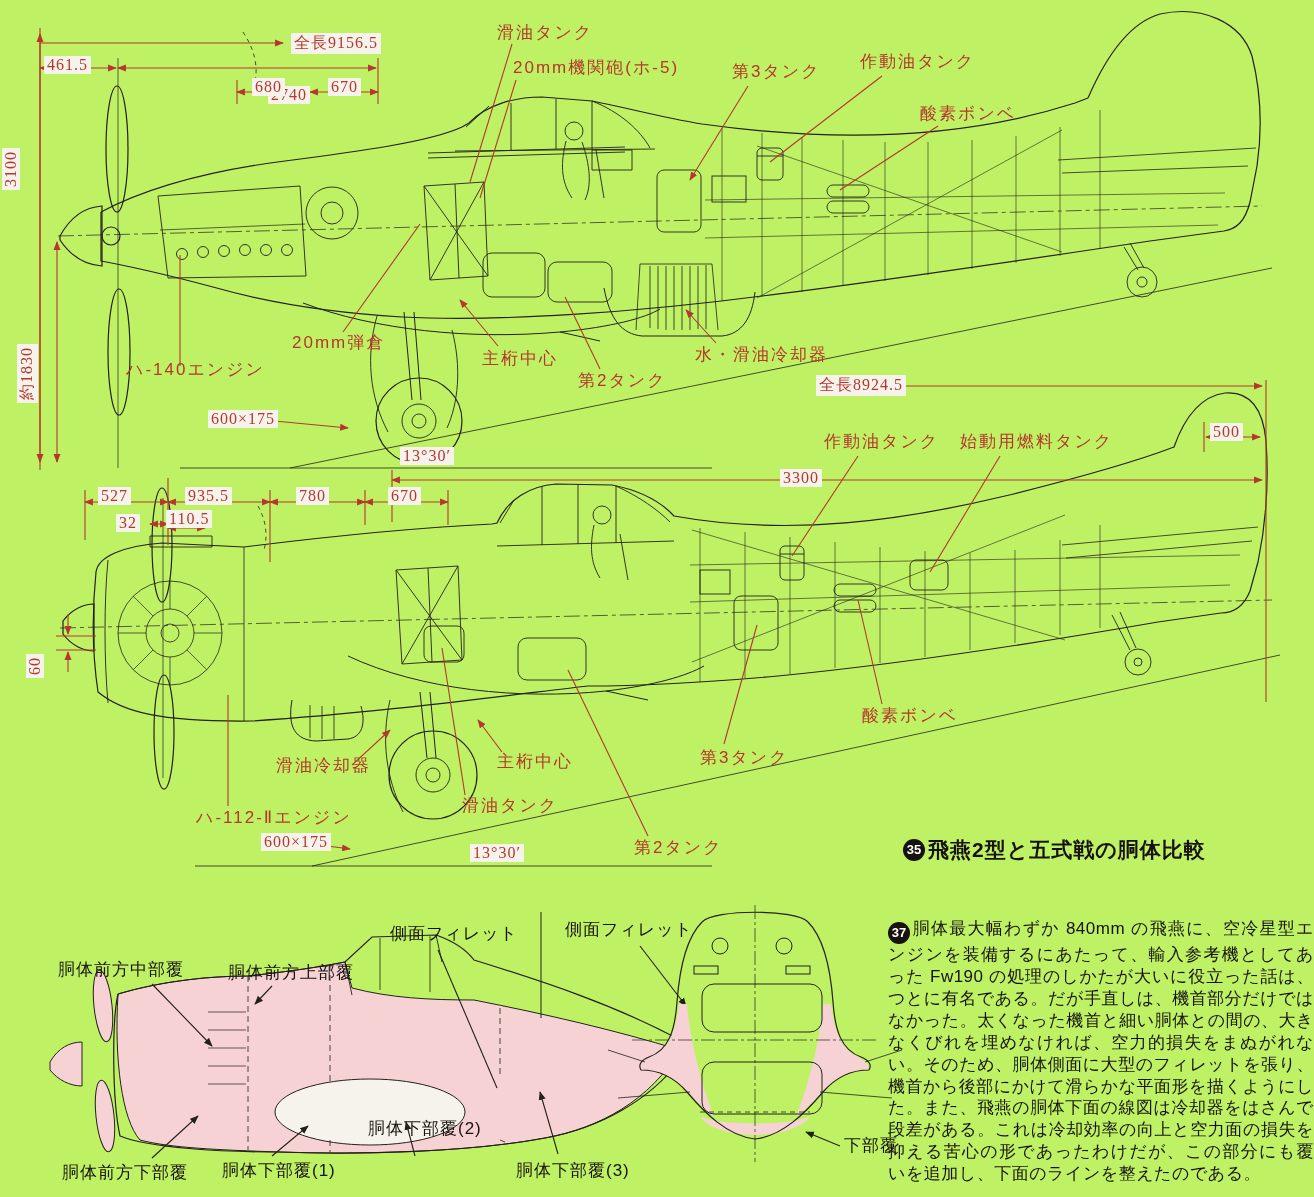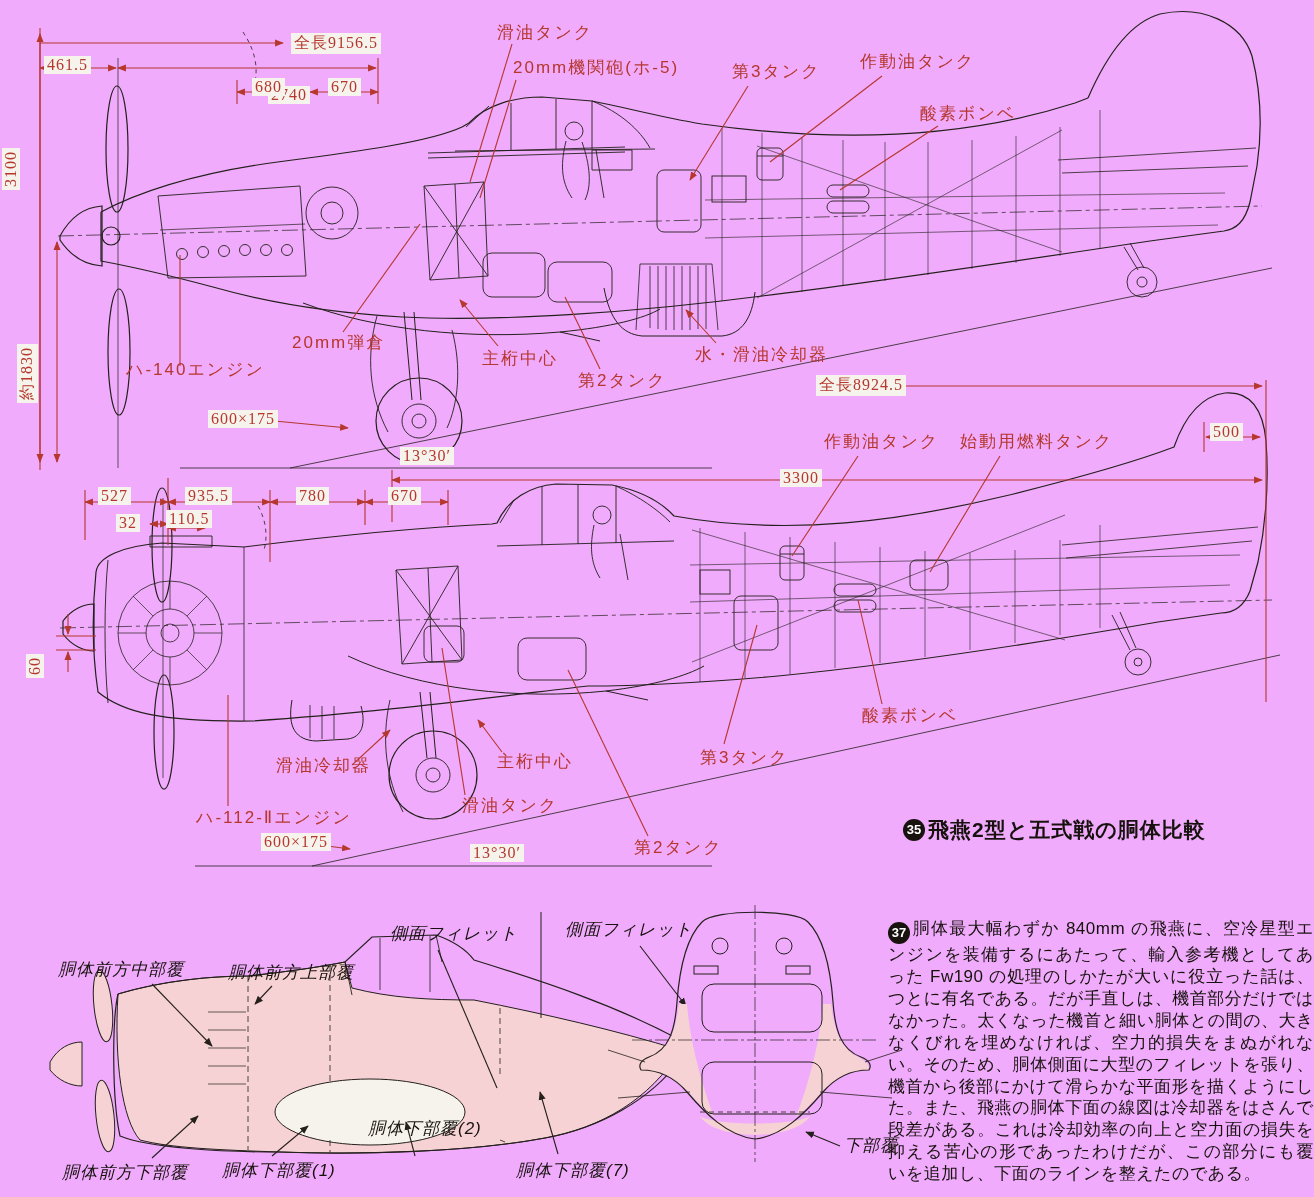--- a/index.html
+++ b/index.html
@@ -1,25 +1,25 @@
 <!DOCTYPE html>
 <html><head>
 <meta charset="utf-8">
 <style>
   html,body{margin:0;padding:0;}
-  #page{position:relative;width:1314px;height:1197px;background:#f0abfc;overflow:hidden;
+  #page{position:relative;width:1314px;height:1197px;background:#bef264;overflow:hidden;
         font-family:"Liberation Sans",sans-serif;}
   svg{position:absolute;left:0;top:0;}
   .lbl{position:absolute;white-space:nowrap;}
   .red{color:#b5372d;font-size:17px;letter-spacing:2px;}
   .dim{color:#b5372d;font-size:16px;font-family:"Liberation Serif",serif;
        background:#f6f3ec;padding:0 3px;letter-spacing:1px;}
   .vert{transform:rotate(-90deg);transform-origin:left bottom;}
-  .cap{color:#17120e;font-size:21px;font-weight:bold;letter-spacing:1px;display:flex;align-items:center;gap:3px;}
-  .blk{color:#17120e;font-size:17px;letter-spacing:1px;font-style:italic;}
+  .cap{color:#17120e;font-size:21px;font-weight:bold;letter-spacing:1px;display:flex;align-items:center;gap:3px;margin-top:20px;}
+  .blk{color:#17120e;font-size:17px;letter-spacing:1px;}
   .num-circle{display:inline-block;flex:none;width:22px;height:22px;border-radius:50%;
       background:#17120e;color:#fff;font-size:13px;font-weight:bold;text-align:center;
       line-height:22px;letter-spacing:0;}
   .para{position:absolute;left:888px;top:874px;width:426px;color:#17120e;
         font-size:17px;line-height:1.29;text-align:justify;letter-spacing:0.5px;margin-top:44px;}
   .para .num-circle{vertical-align:-3px;margin-right:2px;}
 </style>
 </head>
 <body>
 
@@ -348,20 +348,20 @@
     <span>飛燕2型と五式戦の胴体比較</span>
   </div>
 
   <div class="lbl blk" style="left:58px;top:958px;">胴体前方中部覆</div>
   <div class="lbl blk" style="left:228px;top:961px;">胴体前方上部覆</div>
   <div class="lbl blk" style="left:390px;top:922px;">側面フィレット</div>
   <div class="lbl blk" style="left:565px;top:918px;">側面フィレット</div>
   <div class="lbl blk" style="left:62px;top:1161px;">胴体前方下部覆</div>
   <div class="lbl blk" style="left:222px;top:1159px;">胴体下部覆(1)</div>
   <div class="lbl blk" style="left:368px;top:1117px;">胴体下部覆(2)</div>
-  <div class="lbl blk" style="left:516px;top:1159px;">胴体下部覆(7)</div>
+  <div class="lbl blk" style="left:516px;top:1159px;">胴体下部覆(3)</div>
   <div class="lbl blk" style="left:844px;top:1134px;">下部覆</div>
 
   <div class="para">
     <span class="num-circle">37</span><span>胴体最大幅わずか 840mm の飛燕に、空冷星型エンジンを装備するにあたって、輸入参考機としてあった Fw190 の処理のしかたが大いに役立った話は、つとに有名である。だが手直しは、機首部分だけではなかった。太くなった機首と細い胴体との間の、大きなくびれを埋めなければ、空力的損失をまぬがれない。そのため、胴体側面に大型のフィレットを張り、機首から後部にかけて滑らかな平面形を描くようにした。また、飛燕の胴体下面の線図は冷却器をはさんで段差がある。これは冷却効率の向上と空力面の損失を抑える苦心の形であったわけだが、この部分にも覆いを追加し、下面のラインを整えたのである。</span>
   </div>
 
 </div>
 
 </body></html>

